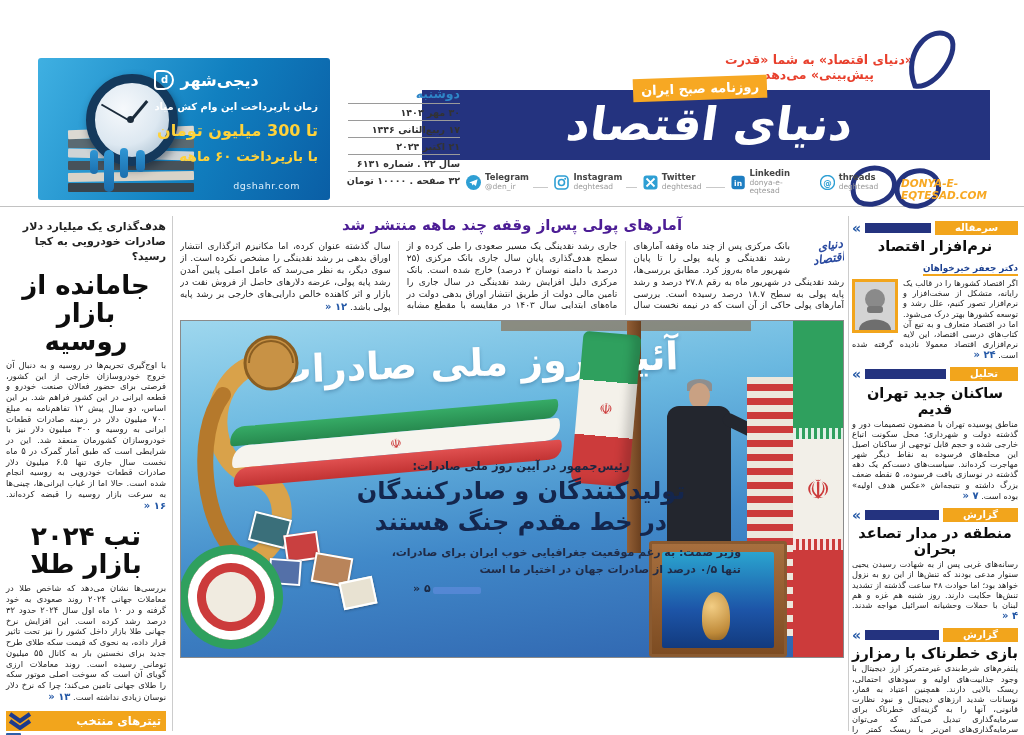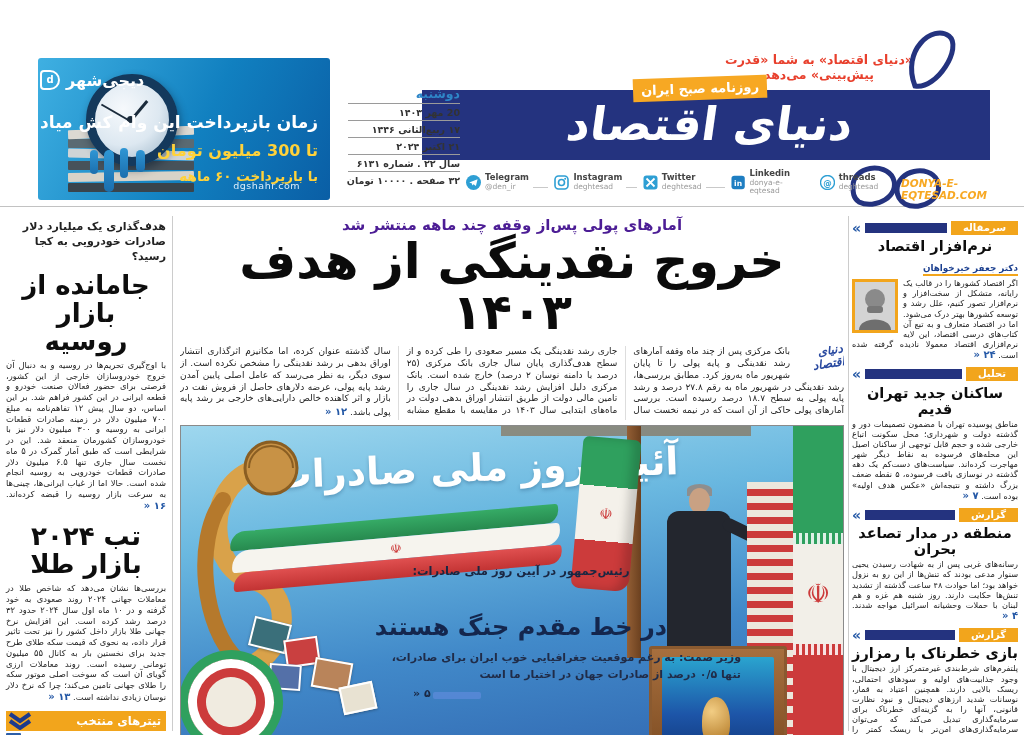--- a/index.html
+++ b/index.html
@@ -5,21 +5,21 @@
   html,body{margin:0;padding:0}
   body{width:1024px;height:735px;overflow:hidden;background:#fff;font-family:"DejaVu Sans",sans-serif;position:relative}
   .page{position:absolute;inset:0;direction:rtl}
 
   
   .ad{position:absolute;left:38px;top:58px;width:292px;height:142px;border-radius:3px;overflow:hidden;
       background:linear-gradient(115deg,#3fb0e2 0%,#1180c0 55%,#0a5ea5 100%);color:#fff}
   .ad-txt{position:absolute;right:12px;top:12px;text-align:right;z-index:3}
   .ad-brand{display:flex;justify-content:flex-end;align-items:center;gap:6px;font-size:16px;font-weight:bold}
   .ad-mark{width:16px;height:16px;border:2px solid #fff;border-radius:4px 50% 50% 4px;font-size:10px;line-height:15px;text-align:center;font-weight:bold;direction:ltr}
-  .ad-l1{font-size:17px;font-weight:bold;margin-top:22px}
+  .ad-l1{font-size:10px;font-weight:bold;margin-top:11px}
   .ad-l2{font-size:16px;font-weight:bold;color:#ffd23a;margin-top:9px}
   .ad-l3{font-size:13.5px;font-weight:bold;color:#ffd23a;margin-top:8px}
   .ad-url{position:absolute;right:30px;bottom:9px;font-size:9.5px;color:#dceefb;direction:ltr;letter-spacing:.5px;z-index:3}
   .clock{position:absolute;left:48px;top:16px;width:74px;height:74px;border-radius:50%;border:9px solid #14395c;
          background:radial-gradient(circle at 38% 35%,#f6f9fc 0%,#dde8f1 55%,#9cb5c8 100%);box-shadow:2px 4px 8px rgba(0,20,40,.45);z-index:2}
   .hand{position:absolute;background:#1b2b3b;transform-origin:50% 100%}
   .h1{left:34px;top:12px;width:3px;height:26px;transform:rotate(40deg)}
   .h2{left:34px;top:5px;width:2px;height:33px;transform:rotate(-60deg)}
   .dot{position:absolute;left:32px;top:33px;width:7px;height:7px;border-radius:50%;background:#1b2b3b}
   .drip{position:absolute;background:linear-gradient(180deg,#2f96d4,#1b6fae);border-radius:8px;z-index:2}
@@ -60,21 +60,21 @@
   .pick{display:flex;direction:ltr;align-items:center;height:18px;border-bottom:1px solid #d5d5d5}
   .pick-bg{width:15px;height:13px;background:#2d5fa8;color:#fff;font-size:8.5px;font-weight:bold;text-align:center;line-height:13px;border-radius:1px;flex:0 0 auto}
   .pick-tt{flex:1;direction:rtl;text-align:right;font-size:10.2px;font-weight:bold;color:#1d2438;padding-right:2px;white-space:nowrap;overflow:hidden}
 
   
   .sidebar{position:absolute;left:852px;top:220px;width:166px}
   .sec{margin-bottom:5px}
   .sec-h{display:flex;direction:ltr;align-items:center;gap:4px;height:15px}
   .sec-arr{color:#2458a6;font-weight:bold;font-size:14px;line-height:1}
   .sec-bar{flex:1;height:10px;background:#24337f}
-  .sec-lb{background:#f2a51c;color:#fff;font-weight:bold;font-size:10px;padding:1px 12px 2px;text-align:center}
+  .sec-lb{background:#f2a51c;color:#fff;font-weight:bold;font-size:10px;padding:1px 20px 2px;text-align:center}
   .sec-t{font-size:14.5px;font-weight:bold;color:#0d0d0d;text-align:center;margin:3px 0 2px}
   .sec-b{font-size:8.2px;line-height:1.24;text-align:justify;color:#222}
   .auth-row{text-align:right;margin-bottom:2px}
   .auth{display:inline-block;color:#1b3f8f;font-weight:bold;font-size:8.8px;border-bottom:2px solid #f2a51c;padding-bottom:1px}
   .portrait{float:left;width:40px;height:48px;border:3px solid #f2a51c;margin:1px 5px 1px 0;background:#dcdcdc}
 
   
   .center{position:absolute;left:180px;top:216px;width:664px}
   .kick{text-align:center;font-size:15px;font-weight:bold;color:#4c1d95}
   .headline{text-align:center;font-size:49px;font-weight:bold;color:#0b0b0b;line-height:1.05;margin-top:2px}
@@ -162,21 +162,21 @@
     <path d="M22 64 C 8 28, 40 2, 56 14 C 70 25, 44 68, 22 64 Z" fill="#ffffff" stroke="#24337f" stroke-width="5"></path>
   </svg>
   <svg class="swash" style="left:845px;top:156px" width="150" height="58" viewBox="0 0 150 58">
     <path d="M8 30 C 8 10, 40 6, 48 22 C 56 40, 30 54, 14 46 C 8 42, 8 36, 8 30 Z" fill="#ffffff" stroke="#24337f" stroke-width="5"></path>
     <path d="M52 34 C 52 14, 84 8, 92 24 C 100 42, 76 56, 60 48 C 54 44, 52 40, 52 34 Z" fill="#ffffff" stroke="#24337f" stroke-width="5"></path>
   </svg>
   <div class="logo-text">دنیای اقتصاد</div>
 
   <div class="dateblock">
     <div class="wd">دوشنبه</div>
-    <div class="dr">20 مهر ۱۴۰۳</div>
+    <div class="dr">۳۰ مهر ۱۴۰۳</div>
     <div class="dr">۱۷ ربیع‌الثانی ۱۴۴۶</div>
     <div class="dr">۲۱ اکتبر ۲۰۲۴</div>
     <div class="dr">سال ۲۲ . شماره ۶۱۳۱</div>
     <div class="dr">۳۲ صفحه . ۱۰۰۰۰ تومان</div>
   </div>
 
   <div class="social">
     <div class="soc">
       <svg width="15" height="15" viewBox="0 0 15 15">
           <circle cx="7.5" cy="7.5" r="7.5" fill="#2e9fd4"></circle>
@@ -267,21 +267,20 @@
       <div class="pick">
           <span class="pick-bg">۳</span>
           <span class="pick-tt">صنعت فولاد در تنگنای انرژی</span>
         </div>
 
     </div>
   </div>
 
   <div class="center">
     <div class="kick">آمارهای پولی پس‌از وقفه چند ماهه منتشر شد</div>
-    <div class="headline">خروج نقدینگی از هدف ۱۴۰۳</div>
     <div class="lead-body">
       <span class="sig">دنیای اقتصاد</span>
       <span>بانک مرکزی پس از چند ماه وقفه آمارهای رشد نقدینگی و پایه پولی را تا پایان شهریور ماه به‌روز کرد. مطابق بررسی‌ها، رشد نقدینگی در شهریور ماه به رقم ۲۷.۸ درصد و رشد پایه پولی به سطح ۱۸.۷ درصد رسیده است. بررسی آمارهای پولی حاکی از آن است که در نیمه نخست</span>
       <span>سال جاری رشد نقدینگی یک مسیر صعودی را طی کرده و از سطح هدف‌گذاری پایان سال جاری بانک مرکزی (۲۵ درصد با دامنه نوسان ۲ درصد) خارج شده است. بانک مرکزی دلیل افزایش رشد نقدینگی در سال جاری را تامین مالی دولت از طریق انتشار اوراق بدهی دولت در ماه‌های ابتدایی سال ۱۴۰۳ در مقایسه با مقطع مشابه</span>
       <span>سال گذشته عنوان کرده، اما مکانیزم اثرگذاری انتشار اوراق بدهی بر رشد نقدینگی را مشخص نکرده است. از سوی دیگر، به نظر می‌رسد که عامل اصلی پایین آمدن رشد پایه پولی، عرضه دلارهای حاصل از فروش نفت در بازار و اثر کاهنده خالص دارایی‌های خارجی بر رشد پایه پولی باشد.</span>
       <span class="pref">۱۲ «</span>
     </div>
 
     <div class="photo">
       <div class="truss"></div>
@@ -333,21 +332,21 @@
       </div>
 
       <div class="podium">
         <div class="pod-poster">
             <div class="pod-gold"></div>
           </div>
       </div>
 
       <div class="ph-k">رئیس‌جمهور در آیین روز ملی صادرات:</div>
       <div class="ph-q">
-        <br>
+        <span>تولیدکنندگان و صادرکنندگان</span><br>
         <span>در خط مقدم جنگ هستند</span>
       </div>
       <div class="ph-c">
         <span>وزیر صمت: به رغم موقعیت جغرافیایی خوب ایران برای صادرات،</span><br>
         <span>تنها ۰/۵ درصد از صادرات جهان در اختیار ما است</span>
       </div>
       <div class="ph-ref">۵ «</div>
       <div class="ph-bar"></div>
 
     </div>

